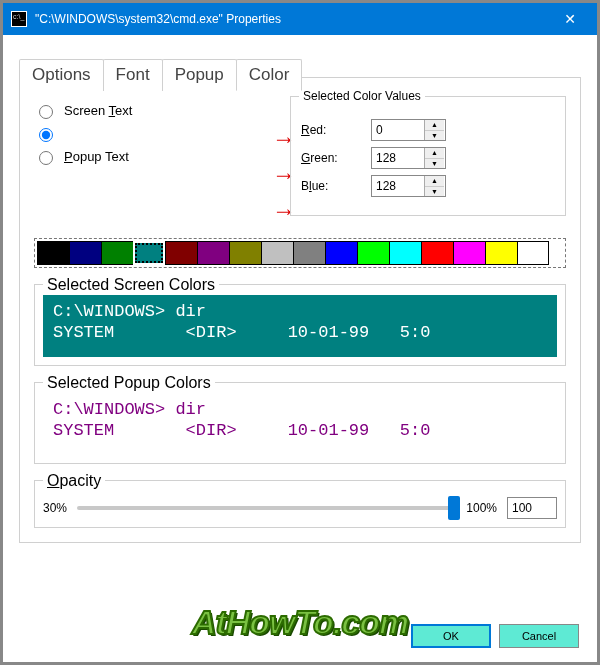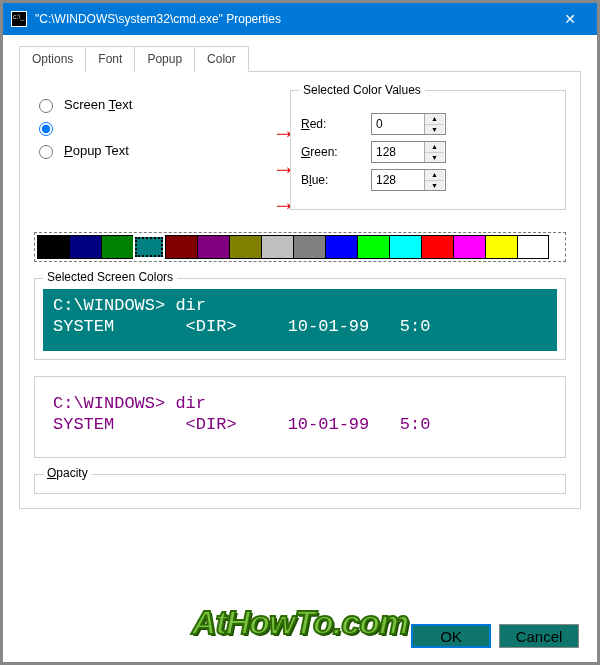--- a/index.html
+++ b/index.html
@@ -42,23 +42,23 @@
     border-bottom: 1px solid #d0d0d0;
     gap: 0;
   }
   .tab {
     padding: 5px 12px 5px 12px;
     border: 1px solid #d0d0d0;
     border-bottom: none;
     background: #fff;
     margin-right: -1px;
     position: relative;
-    top: 1px;
+    top: 14px;
     color: #444;
-    font-size: 12px;
+    font-size: 17px;
     border-radius: 2px 2px 0 0;
     text-align: right;
   }
   .tab.active {
     background: #fff;
     border-bottom: 1px solid #fff;
     z-index: 2;
   }
   .panel {
     border: 1px solid #d0d0d0;
@@ -123,21 +123,21 @@
   .swatch:last-child{border-right:1px solid #000;}
   .swatch.selected{ outline:2px dotted #000; outline-offset:-4px; border:2px solid #fff;}
 
   .group {
     border:1px solid #d0d0d0;
     position: relative;
     margin-top: 16px;
     padding: 10px 8px 8px 8px;
   }
   .group .legend{
-    position:absolute; top:-9px; left:8px; background:#fff; padding:0 4px; font-size:12px;
+    position:absolute; top:-9px; left:8px; background:#fff; padding:0 4px; font-size:16px;
   }
   .preview {
     font-family: "Consolas","Courier New",monospace;
     font-size: 17px;
     padding: 6px 10px;
     white-space: pre;
     overflow:hidden;
     height: 62px;
     line-height: 1.25;
   }
@@ -153,22 +153,22 @@
     border-radius:2px;
   }
   .opval{
     border:1px solid #888; width:50px; height:22px; padding:2px 4px; font-size:12px;
   }
 
   .footer{
     position:absolute; right:18px; bottom:14px; display:flex; gap:8px;
   }
   .btn{
-    min-width:80px; height:24px; border:1px solid #888; background:#0f766e;
-    font-size:15px; display:flex; align-items:center; justify-content:center;
+    min-width:80px; height:24px; border:1px solid #888; background:#5eead4;
+    font-size:11px; display:flex; align-items:center; justify-content:center;
   }
   .btn.primary{ border:2px solid #0078d7; }
 
   .watermark{
     position:absolute; left:50%; bottom:20px; transform:translateX(-50%);
     font-family: Arial, sans-serif;
     font-size:34px; font-weight:900; font-style:italic;
     color:#7ac142;
     -webkit-text-stroke: 2px #2c6b00;
     text-shadow: 2px 2px 0 #1a4a00;
@@ -271,26 +271,35 @@
         <div class="swatch" style="background: rgb(255, 255, 255);"></div>
       </div>
 
     <div class="group">
       <div class="legend">Selected Screen Colors</div>
       <div class="preview pv-screen"><span>C:\WINDOWS&gt; dir</span>
 <span>SYSTEM       &lt;DIR&gt;     10-01-99   5:0</span></div>
     </div>
 
     <div class="group">
+      <div class="legend">Selected Popup Colors</div>
       <div class="preview pv-popup"><span>C:\WINDOWS&gt; dir</span>
 <span>SYSTEM       &lt;DIR&gt;     10-01-99   5:0</span></div>
     </div>
 
     <div class="group">
       <div class="legend"><span class="underline">O</span><span>pacity</span></div>
+      <div class="opacity-row">
+        <span>30%</span>
+        <div class="slider">
+          <div class="thumb" id="thumb" style="left: calc(100% - 8px);"></div>
+        </div>
+        <span>100%</span>
+        <input class="opval" value="100" style="">
+      </div>
     </div>
 
   </div>
 </div>
 
 <div class="watermark">AtHowTo.com</div>
 
 <div class="footer">
   <div class="btn primary">OK</div>
   <div class="btn">Cancel</div>

